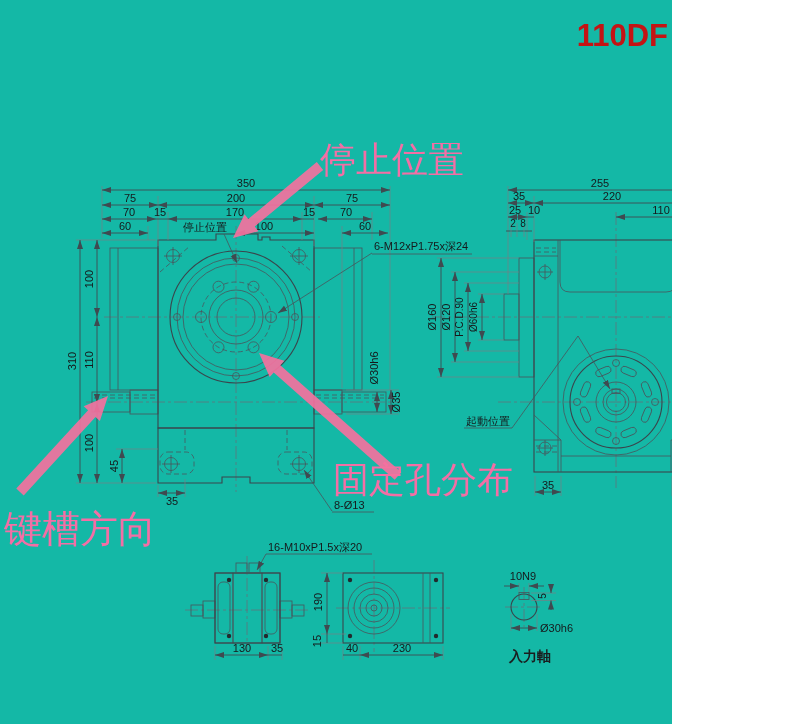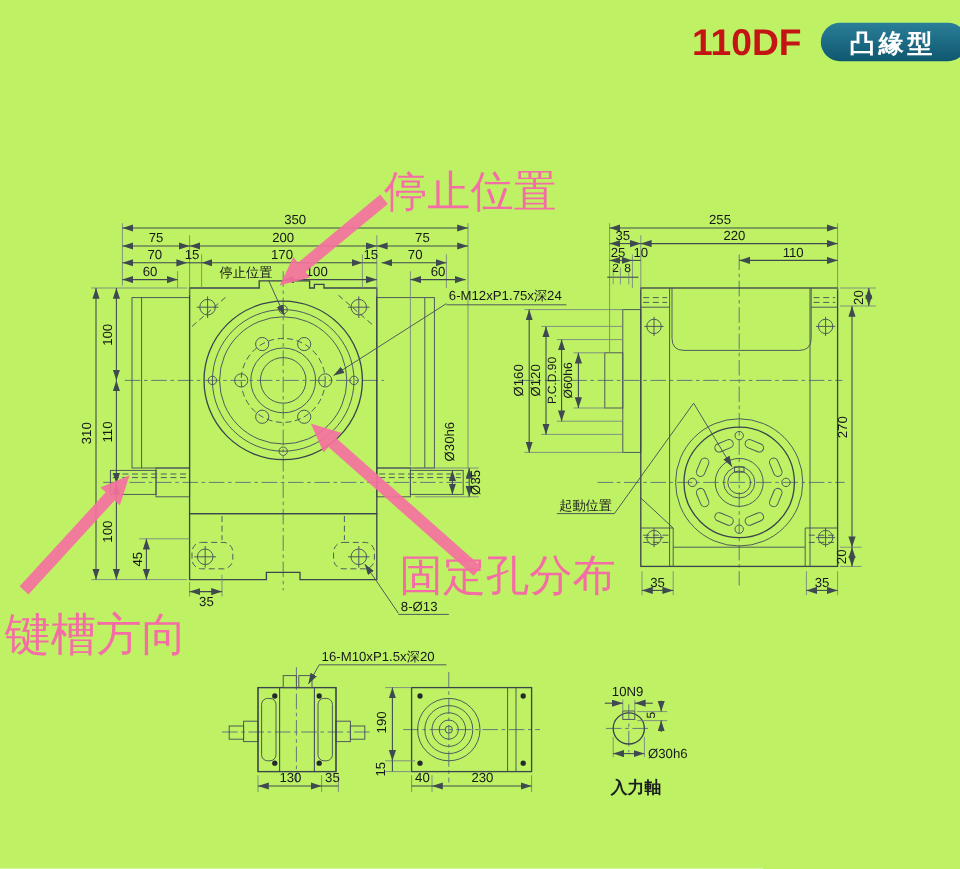--- a/index.html
+++ b/index.html
@@ -1,16 +1,16 @@
 <!DOCTYPE html>
 <html><head>
 <meta charset="utf-8">
 <style>
   html,body{margin:0;padding:0;background:#ffffff;}
-  .stage{position:relative;width:800px;height:724px;background:#bef264;overflow:hidden;
+  .stage{position:relative;width:672px;height:724px;background:#14b8a6;overflow:hidden;
          font-family:"Liberation Sans","DejaVu Sans",sans-serif;}
   svg{display:block}
   .out{stroke:#3a454c;stroke-width:1.1;fill:none}
   .thin{stroke:#49545b;stroke-width:0.8;fill:none}
   .ext{stroke:#757f85;stroke-width:0.7;fill:none}
   .dl{stroke:#3f4a50;stroke-width:0.9;fill:none}
   .cl{stroke:#5f747c;stroke-width:0.8;fill:none;stroke-dasharray:13 3 3 3}
   .hid{stroke:#4a565e;stroke-width:0.8;fill:none;stroke-dasharray:5 3}
   .dt{font:11px "Liberation Sans","DejaVu Sans",sans-serif;fill:#16191b}
   .dt10{font:10px "Liberation Sans","DejaVu Sans",sans-serif;fill:#16191b}

